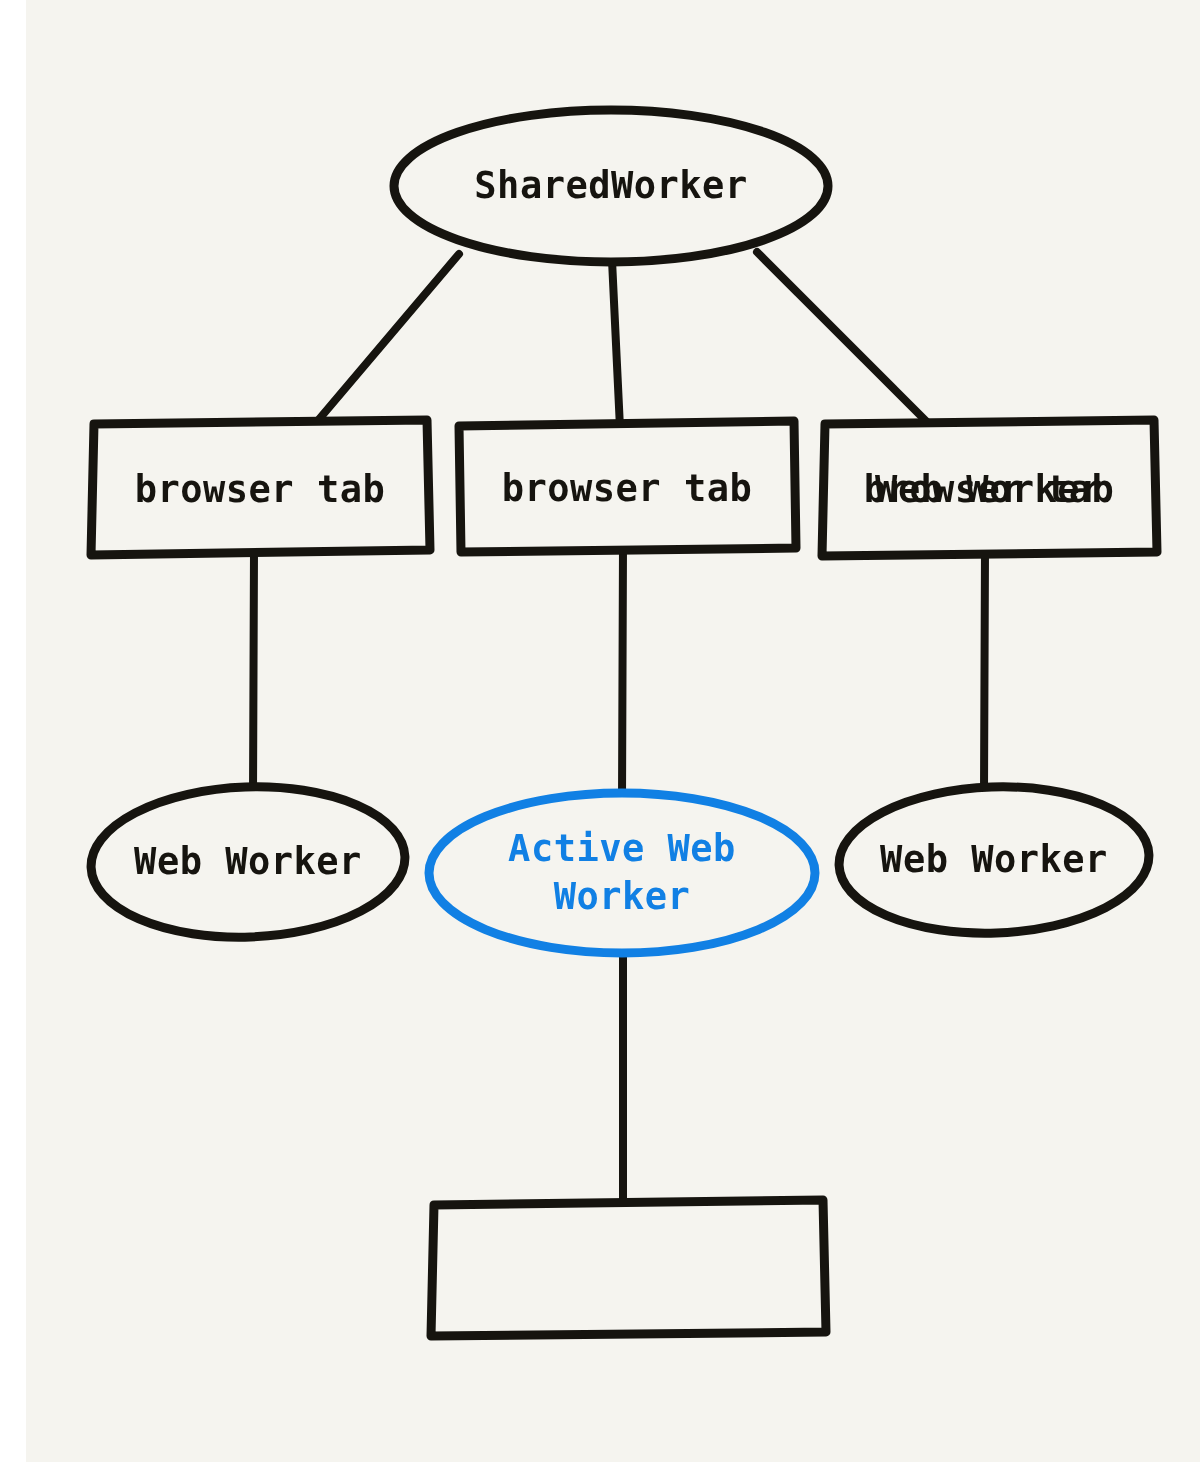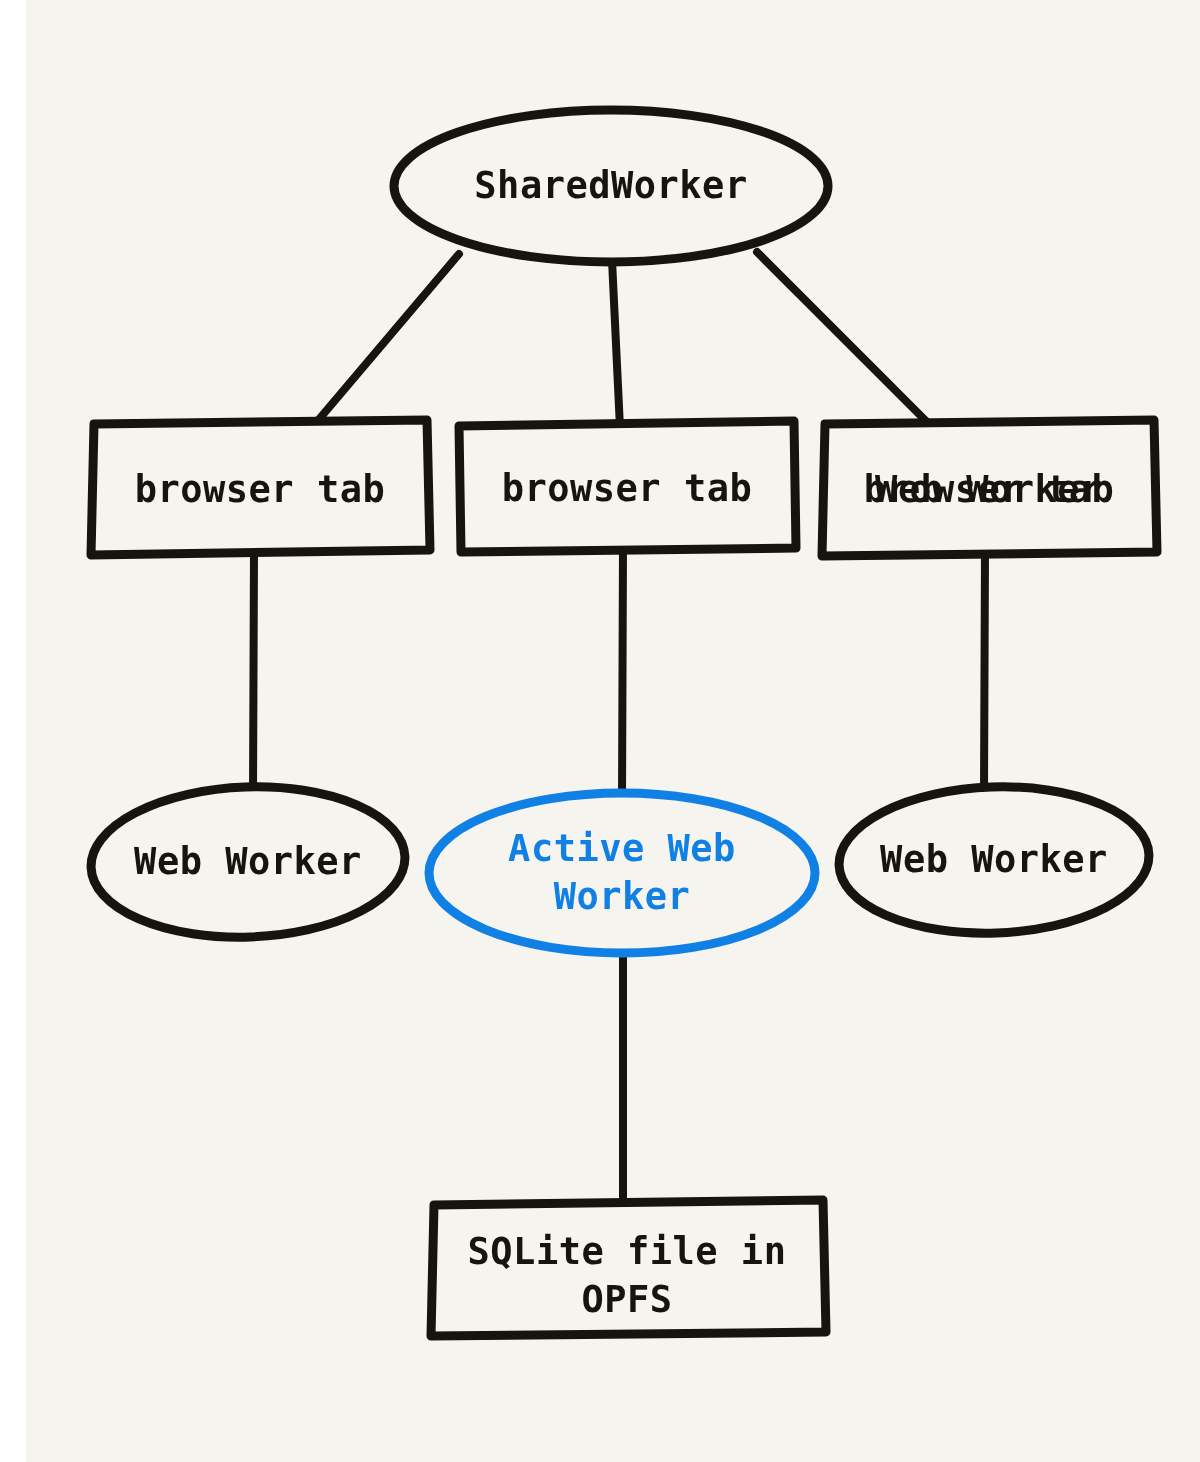--- a/index.html
+++ b/index.html
@@ -90,15 +90,14 @@
 
   <div class="label" style="left:64px; top:466px; width:340px; height:48px;">browser tab</div>
   <div class="label" style="left:431px; top:465px; width:340px; height:48px;">browser tab</div>
   <div class="label" style="left:793px; top:466px; width:340px; height:48px;" hidden="">Web Worker</div>
   <div class="label" style="left:793px; top:466px; width:340px; height:48px;">browser tab</div>
 
   <div class="label" style="left:62px; top:838px; width:320px; height:48px;">Web Worker</div>
   <div class="label wrap accent" style="left:436px; top:825px; width:320px; height:96px;">Active Web Worker</div>
   <div class="label" style="left:808px; top:836px; width:320px; height:48px;">Web Worker</div>
 
-  <div class="label wrap" style="left:426px; top:1228px; width:350px; height:96px;">SQLite file in OPFS</div>
 
 </div>
 
 </body></html>

